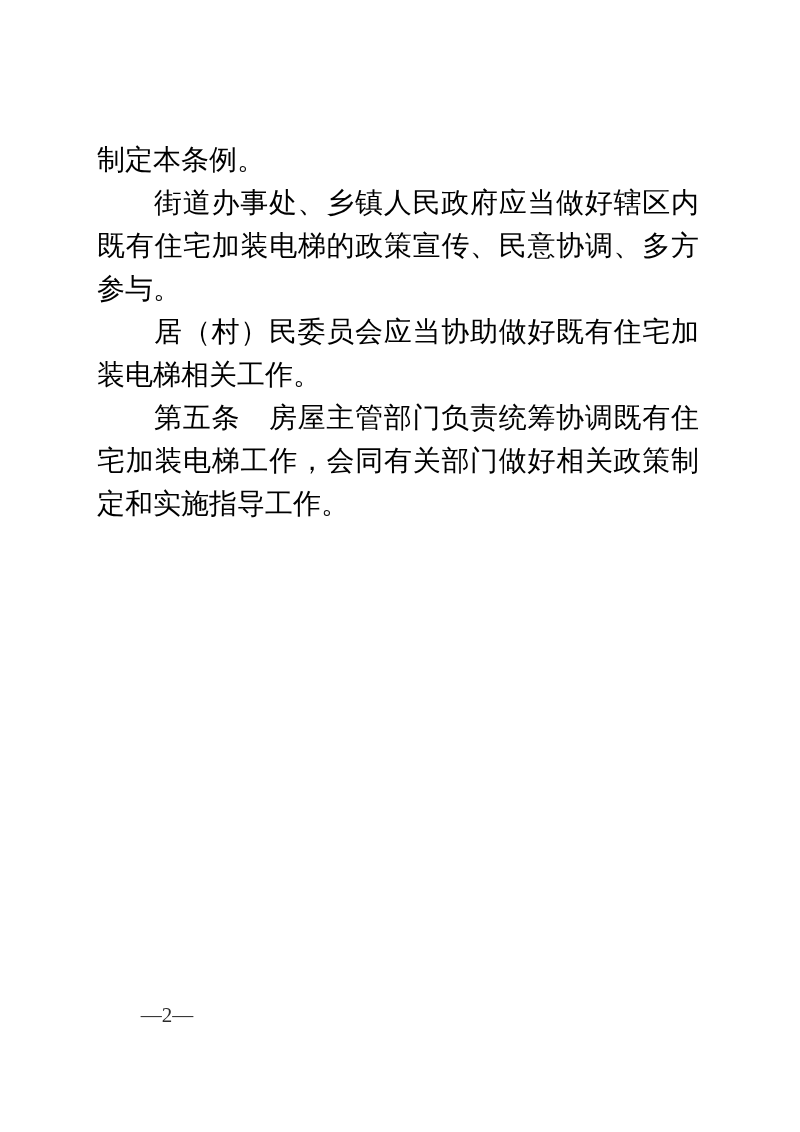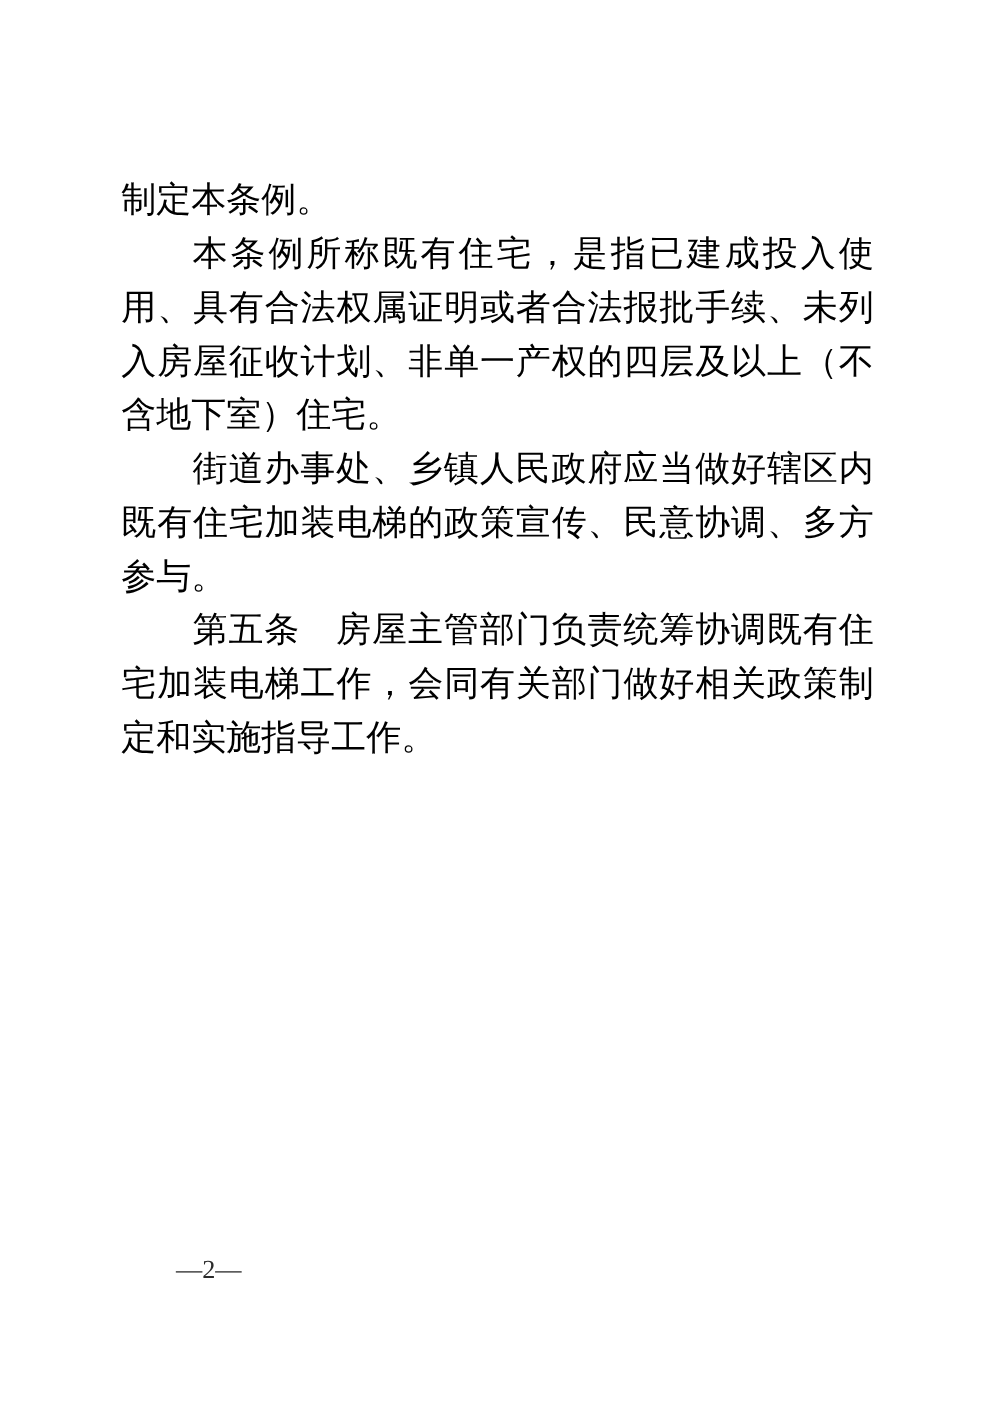--- a/index.html
+++ b/index.html
@@ -61,21 +61,21 @@
     letter-spacing: 0px;
   }
 </style>
 </head>
 <body>
 
 <div class="page">
 
   <div class="doc-body">
     <p class="para noindent">制定本条例。</p>
-    <p class="para indent">本条例所称既有住宅，是指已建成投入使用、具有合法权属证明或者合法报批手续、未列入房屋征收计划、非单一产权的四层及以上（不含地下室）住宅。</p>
     <p class="para indent">街道办事处、乡镇人民政府应当做好辖区内既有住宅加装电梯的政策宣传、民意协调、多方参与。</p>
+    <p class="para indent">居（村）民委员会应当协助做好既有住宅加装电梯相关工作。</p>
     <p class="para indent">第五条　房屋主管部门负责统筹协调既有住宅加装电梯工作，会同有关部门做好相关政策制定和实施指导工作。</p>
 
   </div>
 
   <div class="page-number">—2—</div>
 
 </div>
 
 </body></html>

